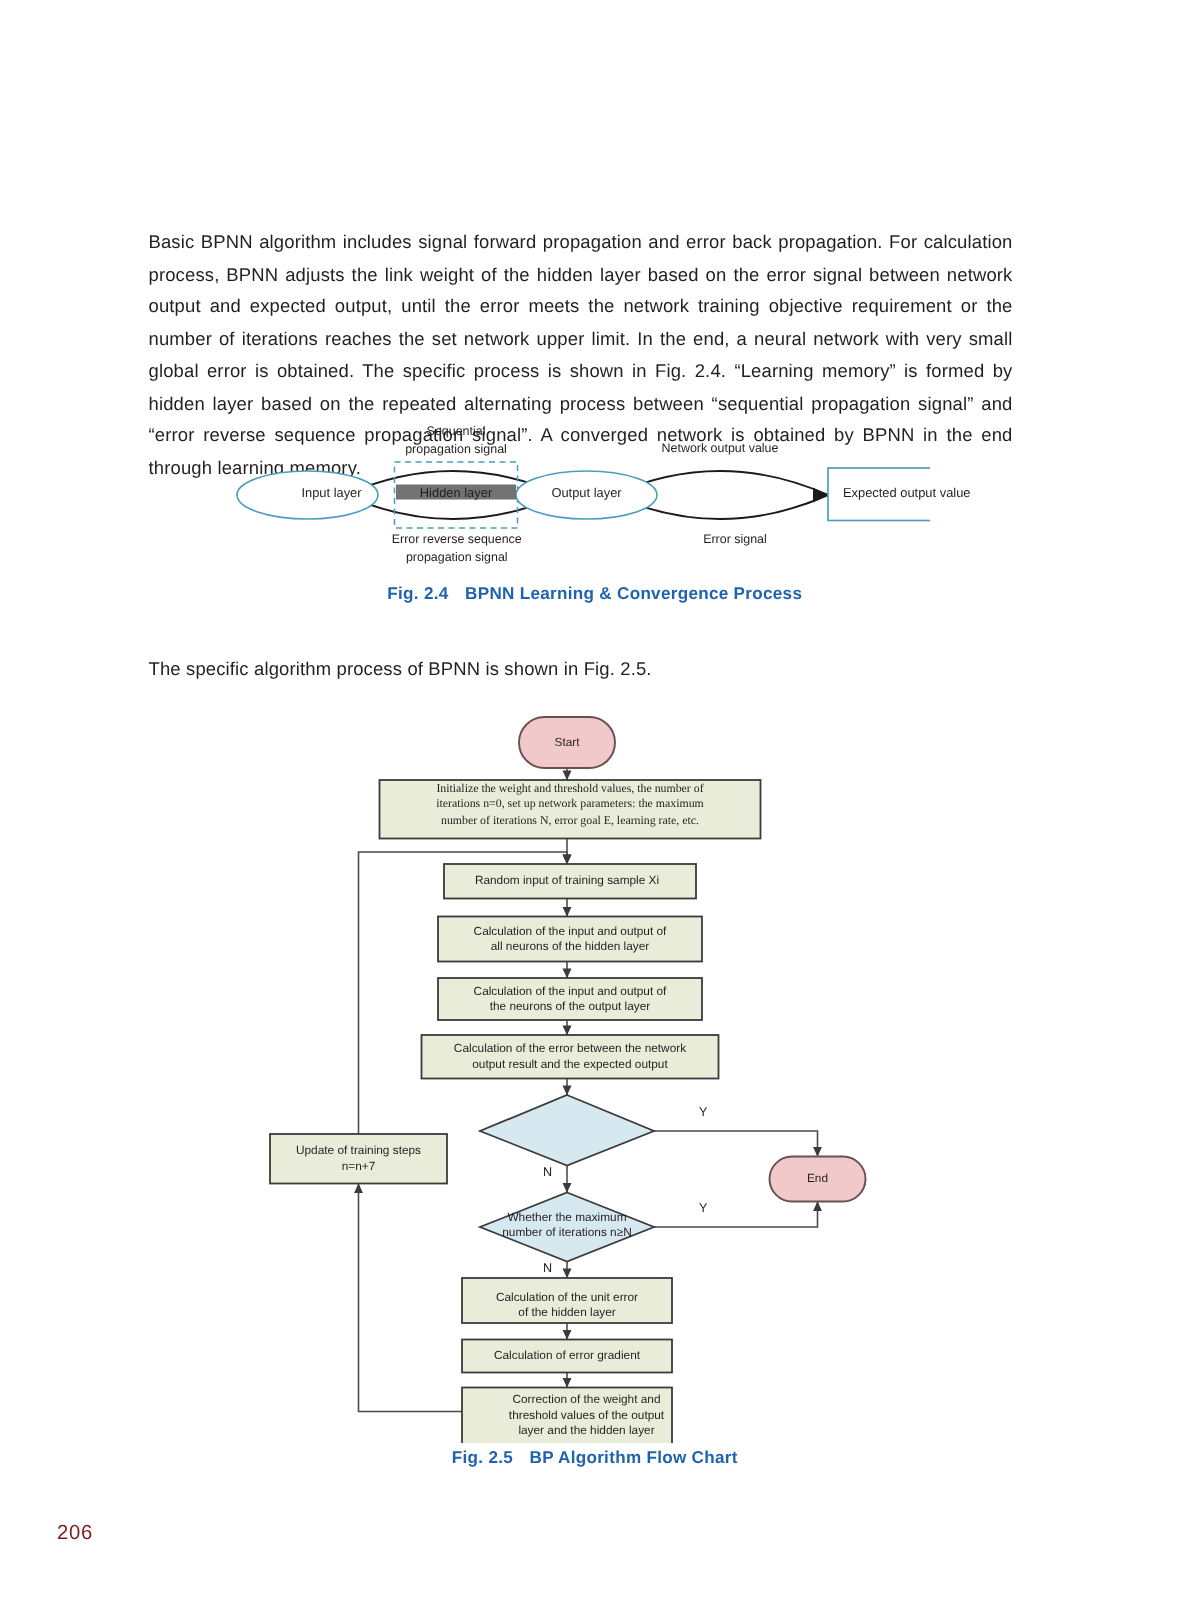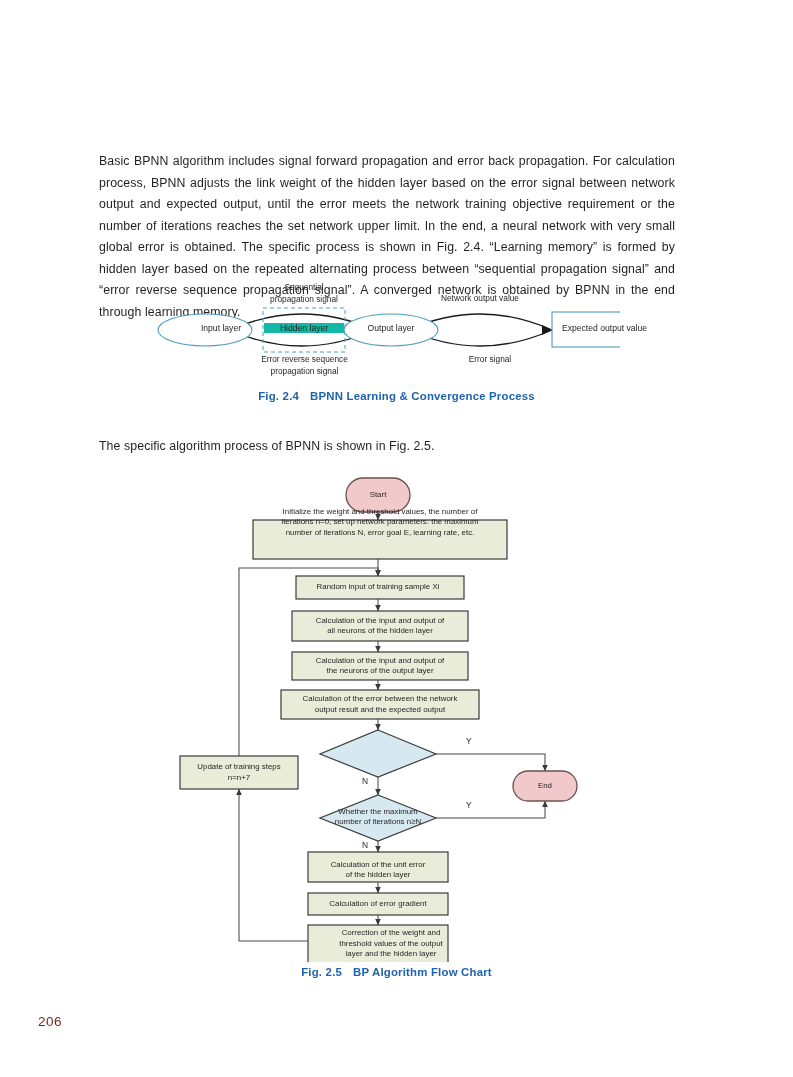--- a/index.html
+++ b/index.html
@@ -99,21 +99,21 @@
       <ellipse cx="55" cy="46" rx="47" ry="16" fill="#ffffff" stroke="#4a9cc0" stroke-width="1.1"></ellipse>
 
       <ellipse cx="154" cy="46" rx="40" ry="15" fill="#ffffff" fill-opacity="0" stroke="none"></ellipse>
 
       <ellipse cx="241" cy="46" rx="47" ry="16" fill="#ffffff" stroke="#4a9cc0" stroke-width="1.1"></ellipse>
 
       <rect x="402" y="28" width="105" height="35" fill="#ffffff" stroke="#4a9cc0" stroke-width="1.1"></rect>
     </svg>
 
     <div class="f24-node-text" style="left:8px;top:39px;width:94px;margin-left:16px;">Input layer</div>
-    <div class="f24-node-text" style="left:114px;top:39px;width:80px;background:#14b8a6;">Hidden layer</div>
+    <div class="f24-node-text" style="left:114px;top:39px;width:80px;background:#737373;">Hidden layer</div>
     <div class="f24-node-text" style="left:194px;top:39px;width:94px;">Output layer</div>
     <div class="f24-node-text" style="left:402px;top:39px;width:105px;">Expected output value</div>
 
     <div class="f24-label" style="left:94px;top:-2px;width:120px;">
       <span>Sequential</span><br>
       <span>propagation signal</span>
     </div>
     <div class="f24-label" style="left:82px;top:70px;width:145px;">
       <span>Error reverse sequence</span><br>
       <span>propagation signal</span>
@@ -188,21 +188,21 @@
       <polygon points="378,329 436,352 378,375 320,352" fill="#d6e8f0" stroke="#3b3b3b" stroke-width="1.2"></polygon>
 
       <rect x="308" y="386" width="140" height="30" fill="#e8ecd8" stroke="#3b3b3b" stroke-width="1.2"></rect>
 
       <rect x="308" y="427" width="140" height="22" fill="#e8ecd8" stroke="#3b3b3b" stroke-width="1.2"></rect>
 
       <rect x="308" y="459" width="140" height="38" fill="#e8ecd8" stroke="#3b3b3b" stroke-width="1.2"></rect>
     </svg>
 
     <div class="fc-text" style="left:346px;top:12px;width:64px;height:34px;">Start</div>
-    <div class="fc-text" style="left:255px;top:40px;width:250px;height:33px;">Initialize the weight and threshold values, the number of
+    <div class="fc-text" style="left:255px;top:54px;width:250px;height:33px;font-family:Liberation Serif, serif;">Initialize the weight and threshold values, the number of
 iterations n=0, set up network parameters: the maximum
 number of iterations N, error goal E, learning rate, etc.</div>
     <div class="fc-text" style="left:296px;top:110px;width:164px;height:23px;border-radius:11px;">Random input of training sample Xi</div>
     <div class="fc-text" style="left:292px;top:145px;width:176px;height:30px;">Calculation of the input and output of
 all neurons of the hidden layer</div>
     <div class="fc-text" style="left:292px;top:186px;width:176px;height:28px;">Calculation of the input and output of
 the neurons of the output layer</div>
     <div class="fc-text" style="left:281px;top:224px;width:198px;height:29px;">Calculation of the error between the network
 output result and the expected output</div>
     <div class="fc-text" style="left:180px;top:290px;width:118px;height:33px;">Update of training steps

